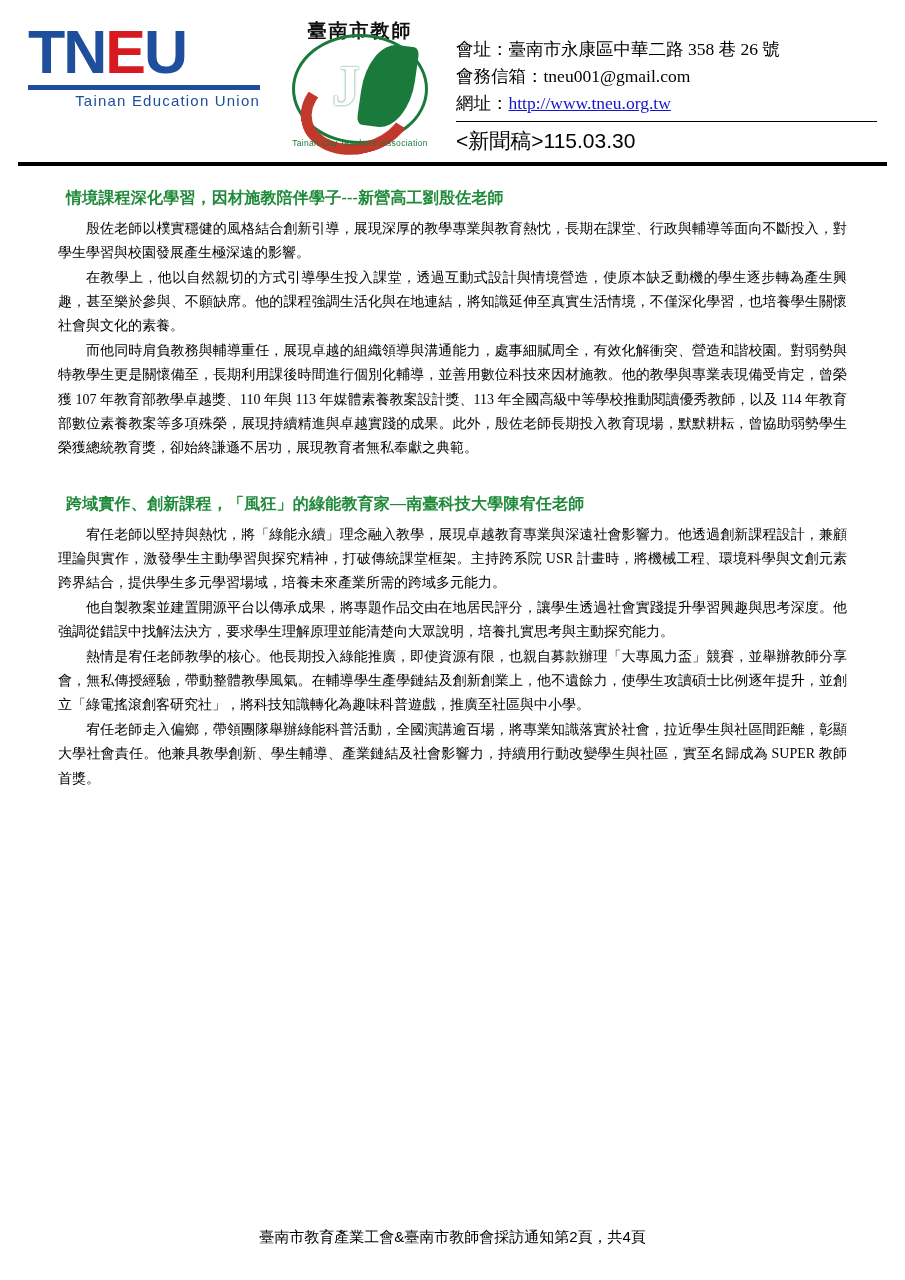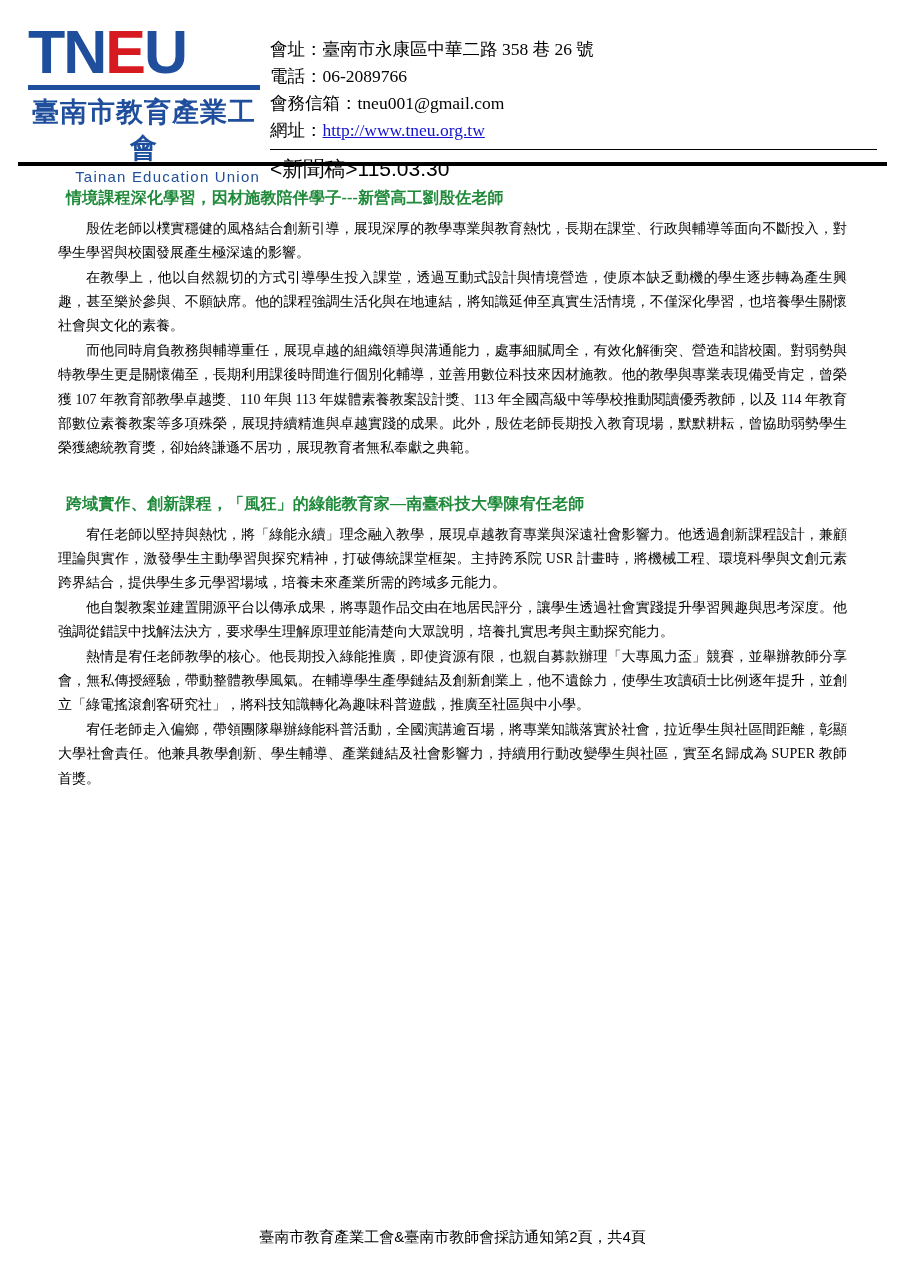--- a/index.html
+++ b/index.html
@@ -222,31 +222,35 @@
   <div class="header">
 
     <div class="logo-tneu">
       <div class="tneu-letters">
         <span class="t">T</span>
         <span class="n">N</span>
         <span class="e">E</span>
         <span class="u">U</span>
       </div>
       <div class="tneu-bar"></div>
-      <div class="tneu-cn">臺南市教育產業工會</div>
       <div class="tneu-en">Tainan Education Union</div>
     </div>
 
+    <div class="logo-assoc">
+      <div class="assoc-arc">臺南市教師</div>
+      <div class="assoc-ring"></div>
+      <div class="assoc-leaf"></div>
+      <div class="assoc-swoosh"></div>
+      <div class="assoc-j">J</div>
+      <div class="assoc-en">Tainan City Teachers' Association</div>
+    </div>
 
     <div class="contact">
       <div>
         <span>會址：</span><span>臺南市永康區中華二路 358 巷 26 號</span>
-      </div>
-      <div>
-        <span>電話：</span><span>06-2089766</span>
       </div>
       <div>
         <span>會務信箱：</span><span>tneu001@gmail.com</span>
       </div>
       <div>
         <span>網址：</span><a href="#">http://www.tneu.org.tw</a>
       </div>
       <div class="press-line">&lt;新聞稿&gt;115.03.30</div>
     </div>
 

